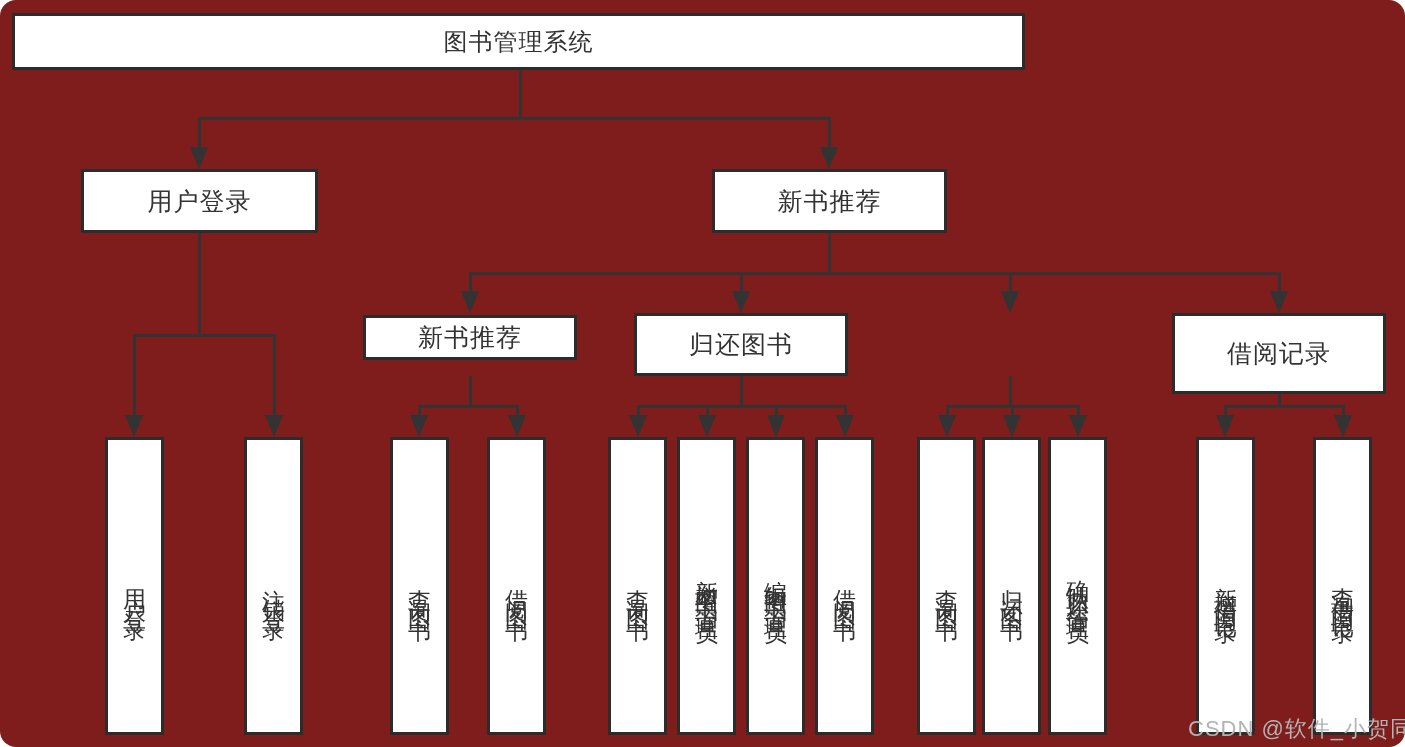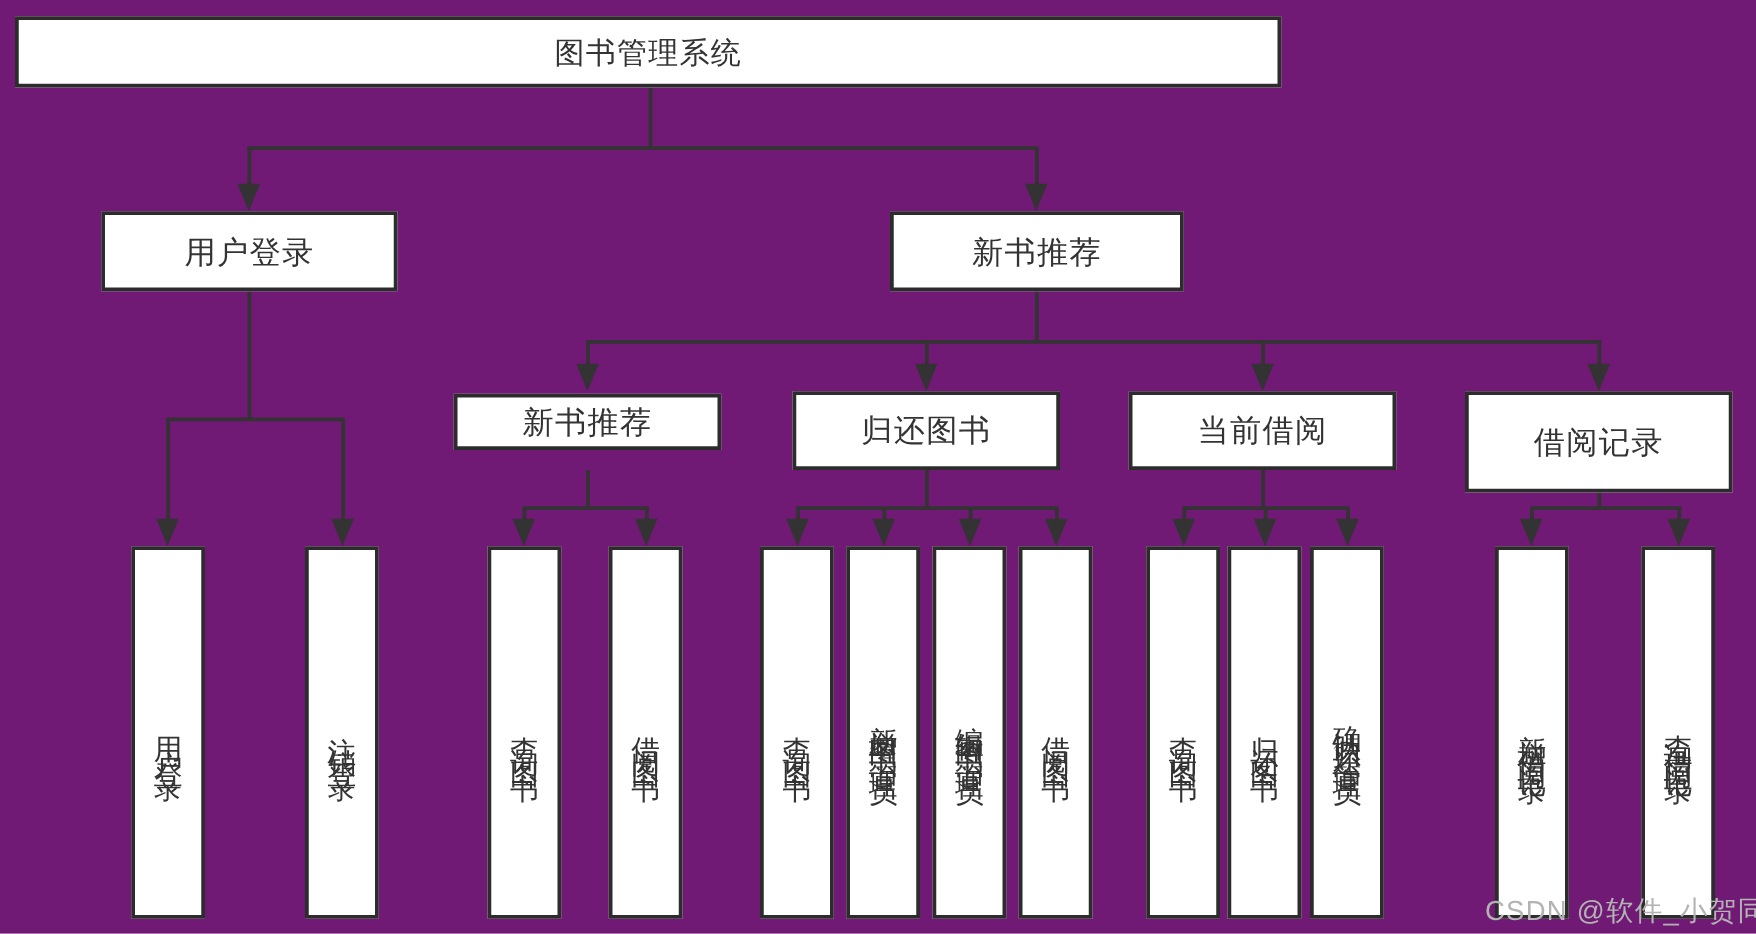--- a/index.html
+++ b/index.html
@@ -1,18 +1,18 @@
 <!DOCTYPE html>
 <html><head>
 <meta charset="utf-8">
 <style>
   html,body{margin:0;padding:0;background:#ffffff;}
   .stage{
-    position:relative;width:1405px;height:747px;background:#701a75;
-    font-family:"Liberation Sans",sans-serif;color:#333333;overflow:hidden;
+    position:relative;width:1405px;height:747px;background:#7f1d1d;
+    font-family:"Liberation Sans",sans-serif;color:#333333;overflow:hidden;border-radius:16px;
   }
   .hnode{
     position:absolute;box-sizing:border-box;border:3px solid #2c2c2c;background:#ffffff;
     display:flex;align-items:center;justify-content:center;
     font-size:25px;letter-spacing:1px;white-space:nowrap;
   }
   .hnode.root{font-size:24px;}
   .vnode{
     position:absolute;box-sizing:border-box;border:3px solid #2c2c2c;background:#ffffff;
     top:437px;width:59px;height:298px;
@@ -103,23 +103,20 @@
   <div class="hnode" style="left:712px;top:169px;width:235px;height:64px">
     <span>新书推荐</span>
   </div>
 
   <div class="hnode" style="left:363px;top:315px;width:214px;height:45px">
     <span>新书推荐</span>
   </div>
   <div class="hnode" style="left:634px;top:313px;width:214px;height:63px">
     <span>归还图书</span>
   </div>
-  <div class="hnode" style="left:903px;top:313px;width:214px;height:63px">
-    <span>当前借阅</span>
-  </div>
   <div class="hnode" style="left:1172px;top:313px;width:214px;height:81px">
     <span>借阅记录</span>
   </div>
 
   <div class="vnode" style="left:105px">
     <span class="vtext ls-lg">用户登录</span>
   </div>
   <div class="vnode" style="left:244px">
     <span class="vtext ls-lg">注销登录</span>
   </div>

